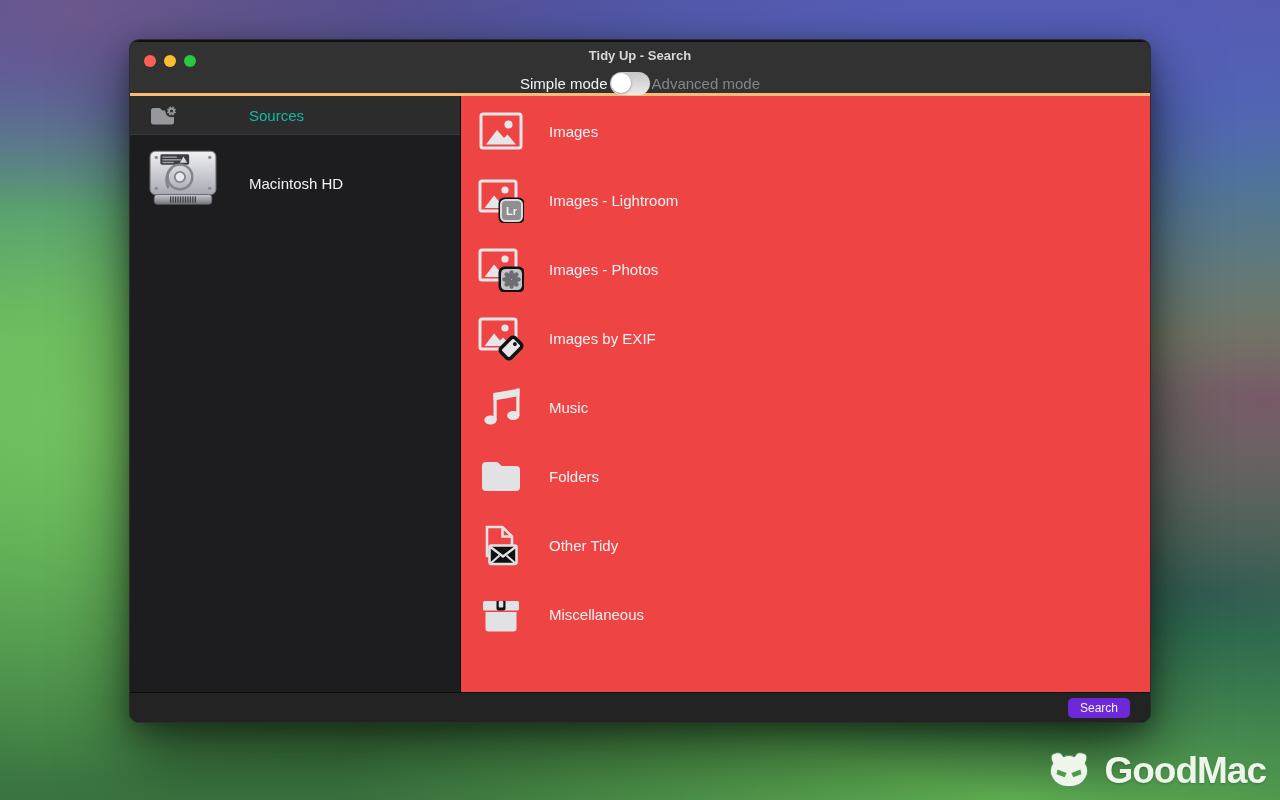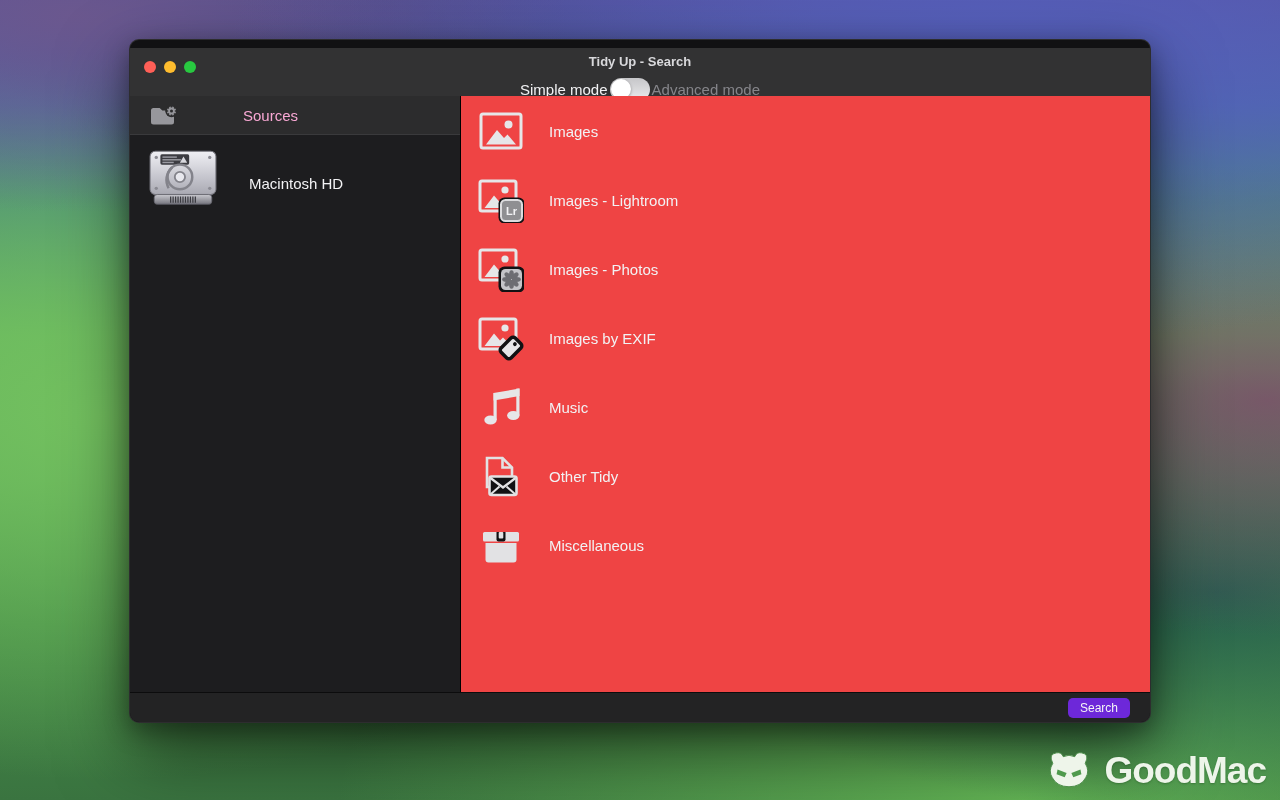--- a/index.html
+++ b/index.html
@@ -23,21 +23,21 @@
   
   .window {
     position:absolute; left:129px; top:39px; width:1022px; height:684px;
     border-radius:10px; overflow:hidden;
     background:#111113;
     border:1px solid rgba(255,255,255,0.12);
     box-shadow:0 30px 70px rgba(0,0,0,0.55), 0 8px 24px rgba(0,0,0,0.35);
   }
 
   .titlebar {
-    position:absolute; left:0; top:8px; right:0; height:56px;
+    position:absolute; left:0; top:2px; right:0; height:56px;
     background:#323233; border-bottom:5px solid #fdba74;text-decoration:underline;
   }
   .traffic { position:absolute; left:14px; top:13px; display:flex; gap:8px; }
   .light { width:12px; height:12px; border-radius:50%; }
   .light.red    { background:#ff5f57; }
   .light.yellow { background:#febc2e; }
   .light.green  { background:#28c840; }
 
   .win-title {
     position:absolute; top:6px; left:0; right:0; text-align:center;
@@ -65,21 +65,21 @@
 
   .sidebar {
     width:331px; height:100%; background:#1d1d1f; position:relative;
     border-right:1px solid #000;
   }
   .sources-header {
     height:39px; background:#2c2c2d; border-bottom:1px solid #3a3a3c;
     position:relative; display:flex; align-items:center;
   }
   .sources-header .hdr-icon { position:absolute; left:20px; top:9px; }
-  .sources-header .hdr-label { position:absolute; left:113px; font-size:15px; color:#f9a8d4; }
+  .sources-header .hdr-label { position:absolute; left:119px; font-size:15px; color:#14b8a6; }
 
   .drive-row { position:relative; height:76px; margin-top:10px; cursor:default; }
   .drive-row .drive-icon { position:absolute; left:17px; top:2px; }
   .drive-row .drive-label { position:absolute; left:119px; top:50%; transform:translateY(-50%);
     font-size:15px; color:#f2f2f4; }
 
   .main-list { flex:1; height:100%; overflow:hidden; background:#ef4444; position:relative; }
   .row { position:relative; height:69px; }
   .row .icn { position:absolute; left:17px; top:50%; transform:translateY(-50%); width:46px; height:46px; }
   .row .lbl { position:absolute; left:88px; top:50%; transform:translateY(-50%);
@@ -277,20 +277,28 @@
               <rect x="38.3" y="4.5" width="3.2" height="27"></rect>
               <ellipse cx="12.5" cy="36" rx="6.2" ry="4.6"></ellipse>
               <ellipse cx="35.3" cy="31.5" rx="6.2" ry="4.6"></ellipse>
             </g>
           </svg>
         </span>
         <span class="lbl">Music</span>
       </div>
 
 
+      <div class="row">
+        <span class="icn">
+          <svg width="46" height="46" viewBox="0 0 46 46">
+            <path d="M4 13 q0-4 4-4 h10 q1.6 0 2.7 1.1 l2.9 2.9 h14.4 q4 0 4 4 v17 q0 4-4 4 h-30 q-4 0-4-4 z" fill="#e2e2e4"></path>
+          </svg>
+        </span>
+        <span class="lbl">Folders</span>
+      </div>
 
       <div class="row">
         <span class="icn">
           <svg width="46" height="46" viewBox="0 0 46 46">
             <path d="M9 5 h15.5 l9.5 9.5 V34 h-25 z" fill="none" stroke="#e2e2e4" stroke-width="2.6"></path>
             <path d="M24.5 5 v9.5 h9.5" fill="none" stroke="#e2e2e4" stroke-width="2.6"></path>
             <rect x="11.5" y="23.5" width="27" height="18.5" rx="2" fill="#111113" stroke="#e2e2e4" stroke-width="2.6"></rect>
             <path d="M12.5 25 L25 34.5 L37.5 25" fill="none" stroke="#e2e2e4" stroke-width="2.4"></path>
             <path d="M13 41 L21.5 33.5 M37 41 L28.5 33.5" fill="none" stroke="#e2e2e4" stroke-width="2"></path>
           </svg>

